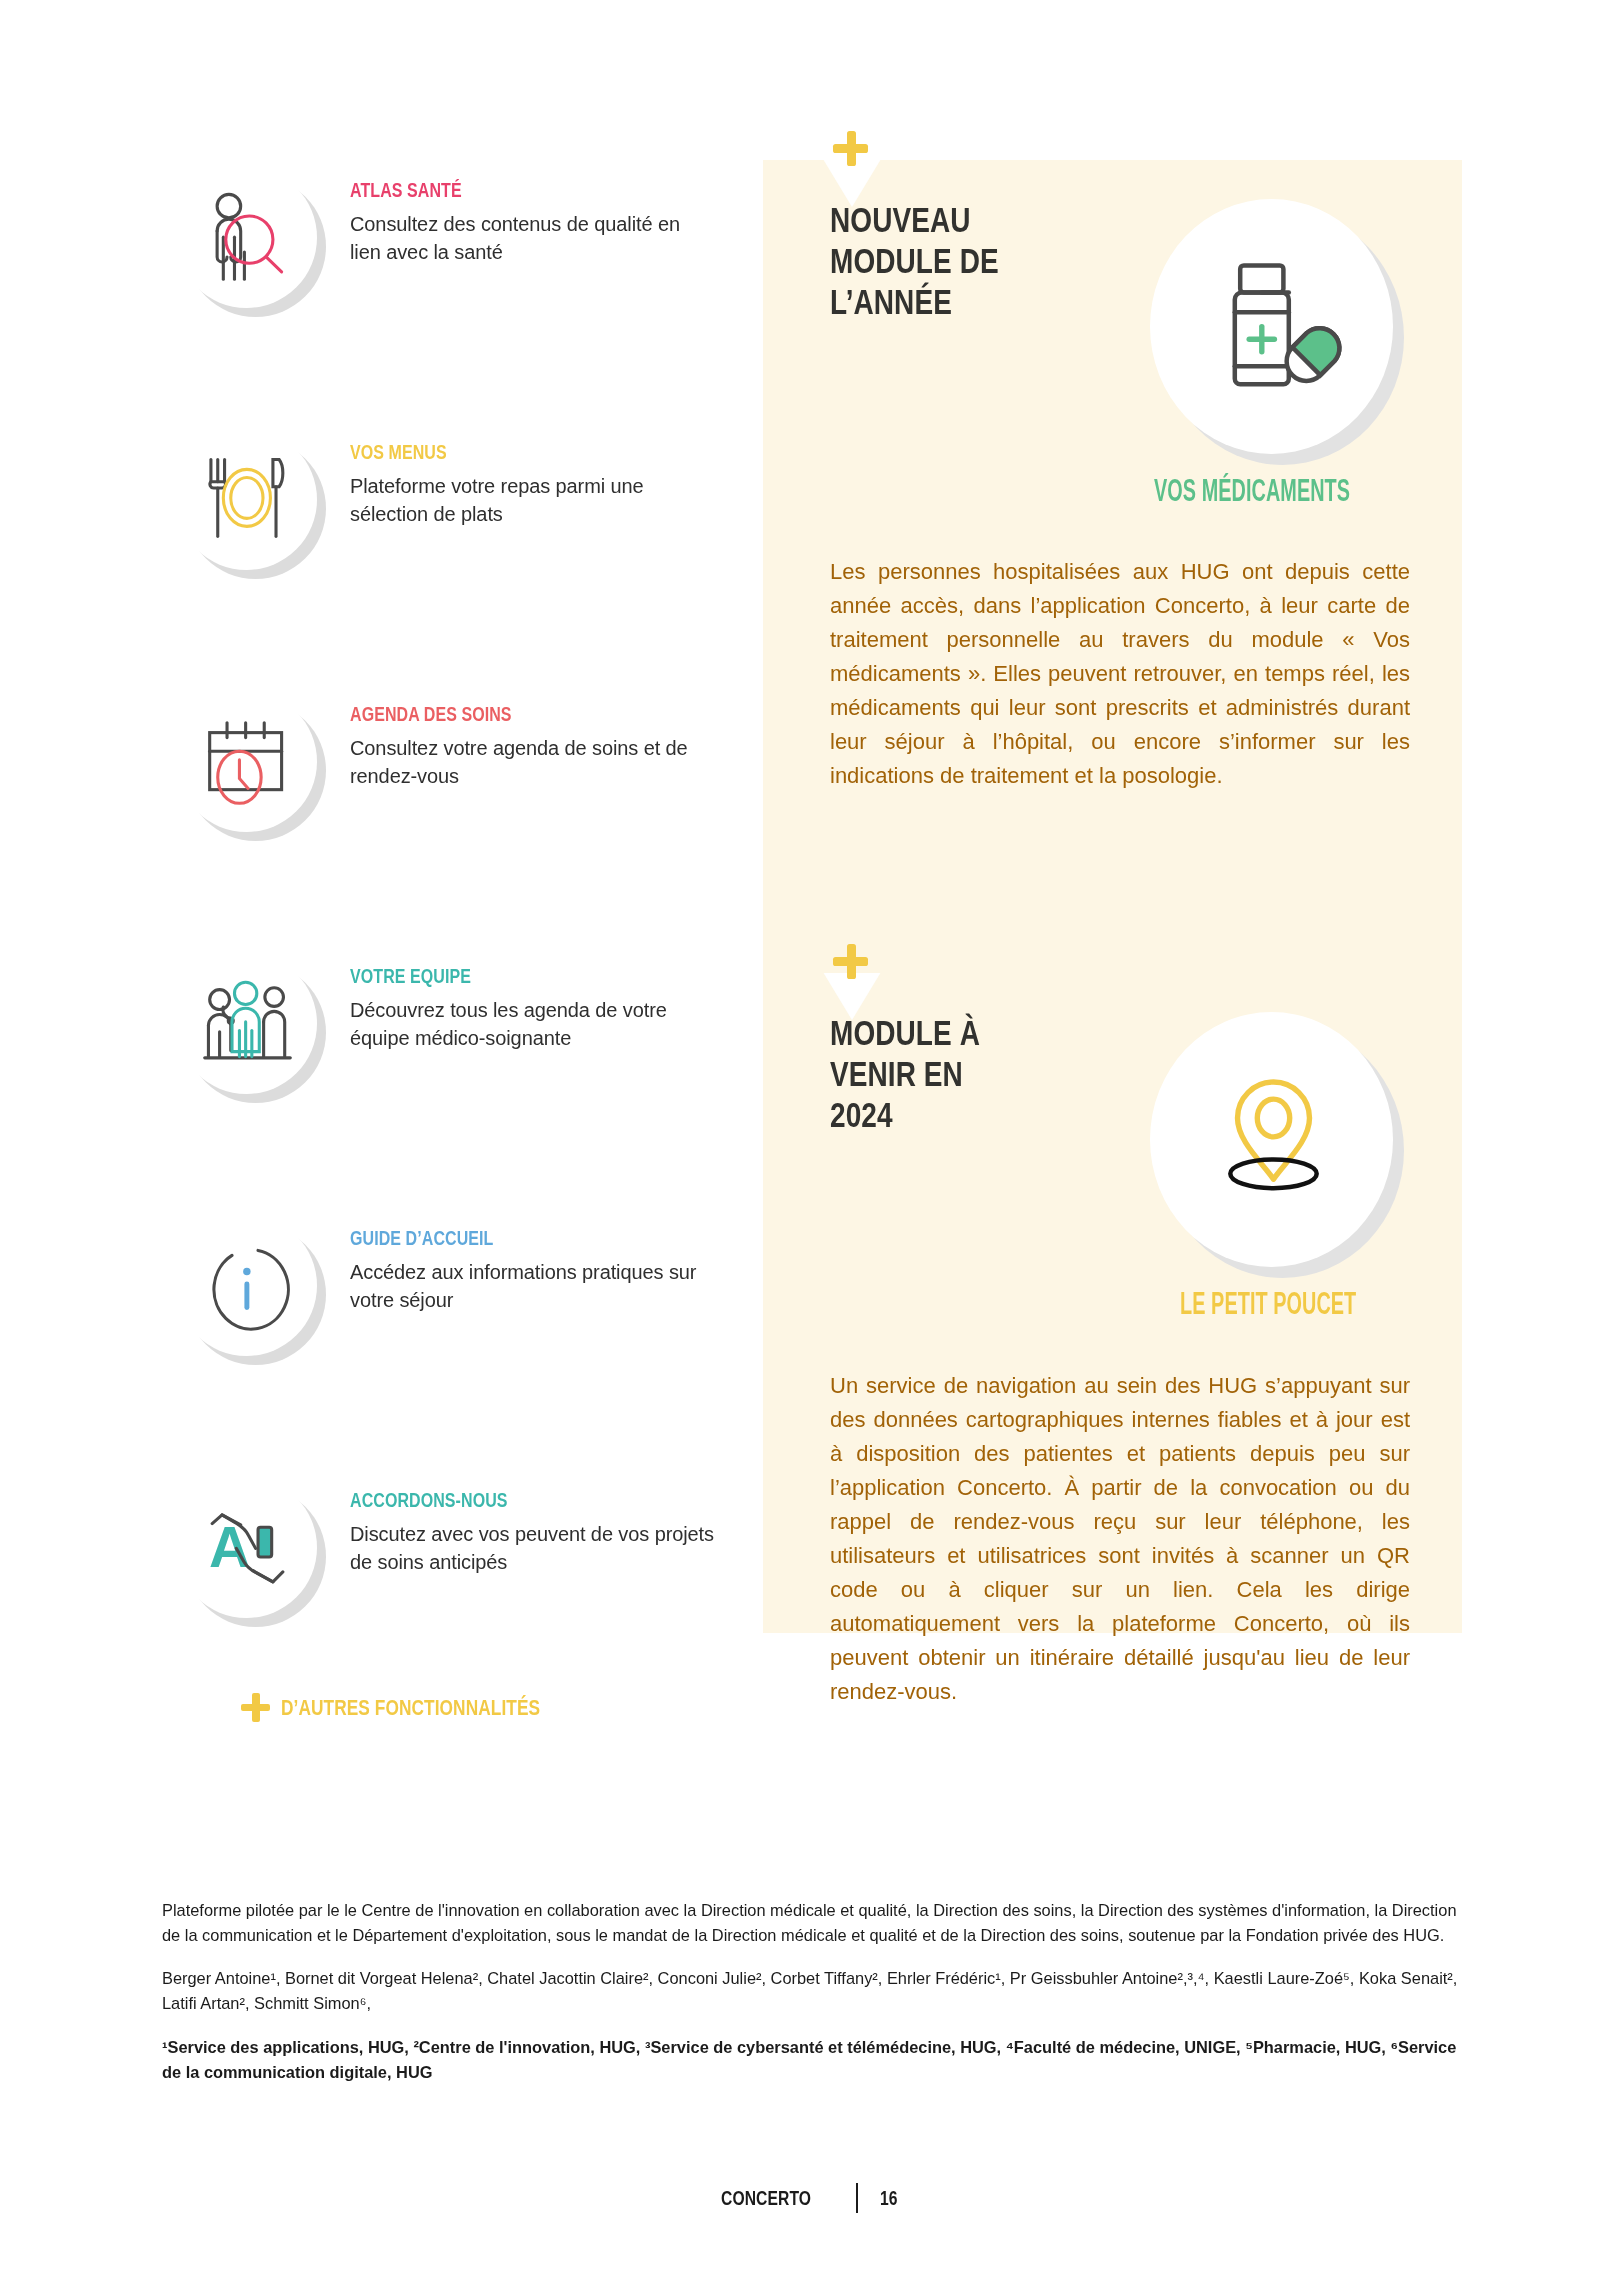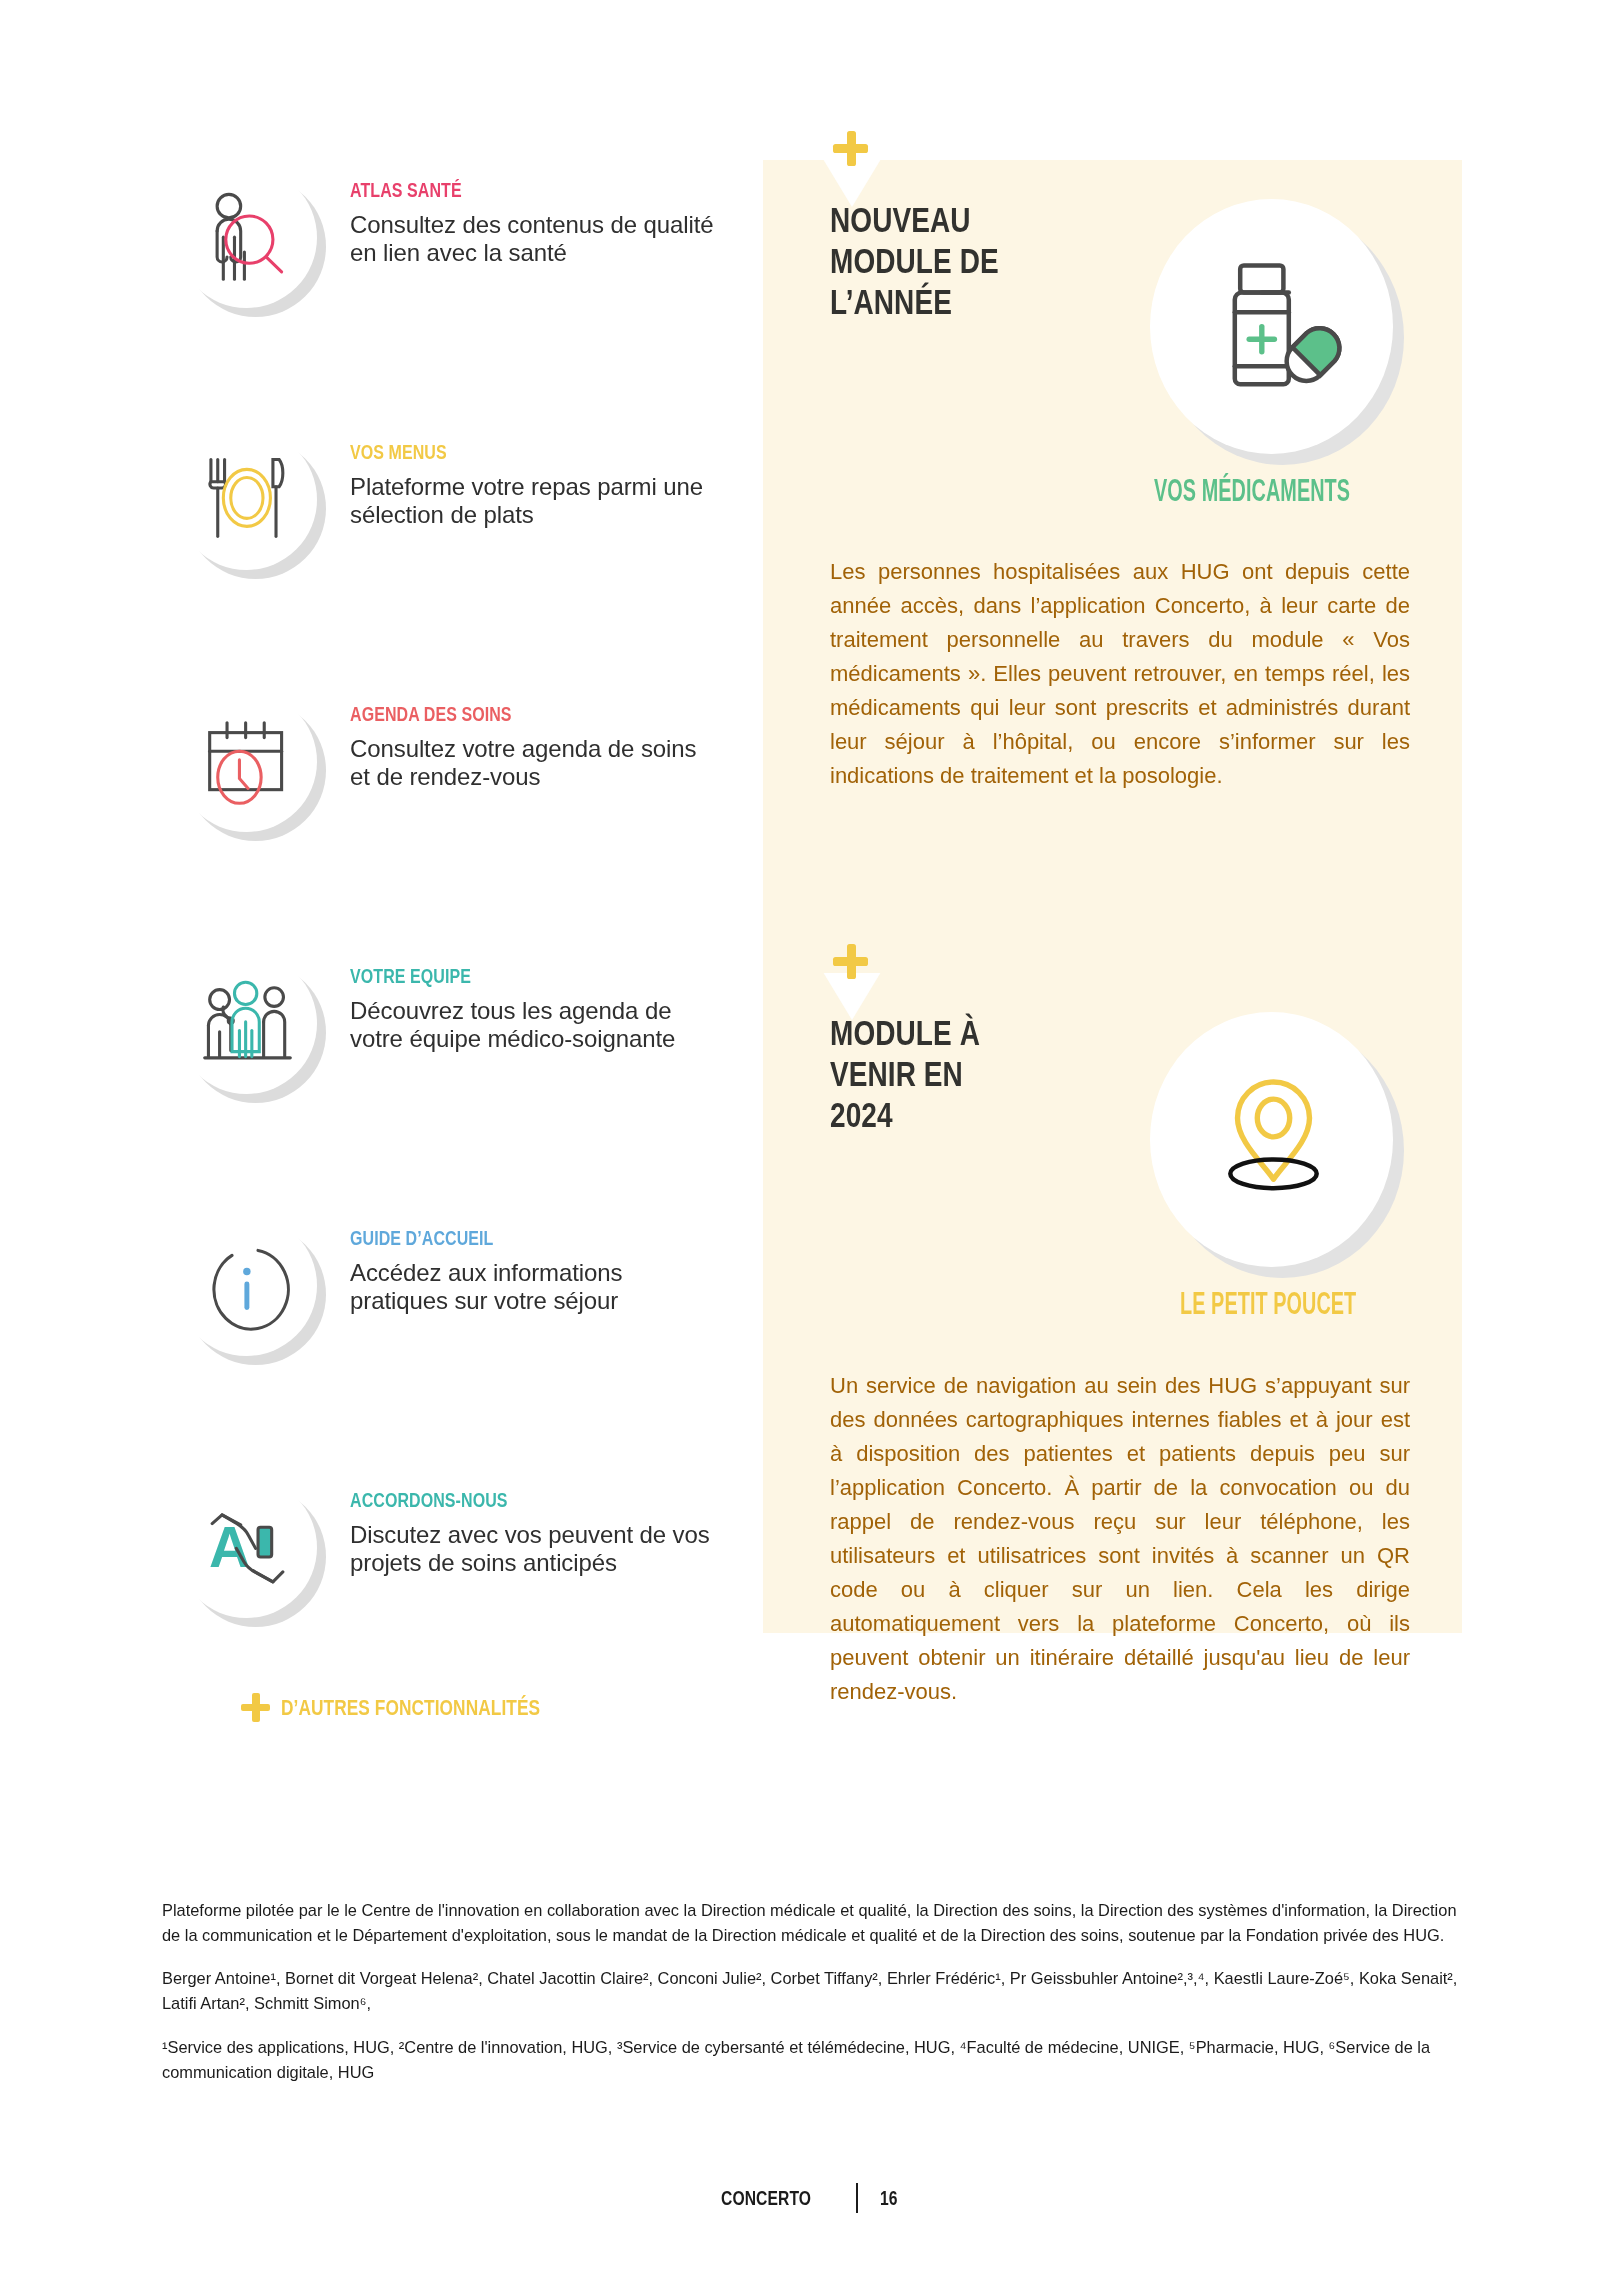--- a/index.html
+++ b/index.html
@@ -37,21 +37,21 @@
     position:absolute;left:0;top:0;width:141px;height:141px;
     border-radius:50%;background:#ffffff;
   }
   .badge svg{position:absolute;left:25px;top:23.6px;width:93px;height:96px;overflow:visible;}
 
   .ftext{position:absolute;left:186px;top:11.8px;width:366px;}
   .ftitle{
     font-size:20px;line-height:22px;margin:0 0 10.5px 0;
   }
   .fdesc{
-    font-size:24px;line-height:27.5px;color:#2f2f2f;margin:0;
+    font-size:20px;line-height:27.5px;color:#2f2f2f;margin:0;
     font-family:"Liberation Sans",sans-serif;font-weight:400;
     letter-spacing:-0.1px;
   }
 
   
   .r0{top:0;}     .r1{top:262px;}  .r2{top:524px;}
   .r3{top:786px;}.r4{top:1048px;} .r5{top:1310px;}
 
   
   .more{
@@ -122,21 +122,21 @@
   .c1 .cbody{top:373px;}
   .c2 .cbody{top:374px;}
 
   
   .footnotes{
     position:absolute;left:162px;top:1898px;width:1308px;
     font-family:"Liberation Sans Narrow","Liberation Sans",sans-serif;
     color:#1b1b1b;
   }
   .fn{font-size:16.4px;line-height:25px;margin:0 0 18.3px 0;letter-spacing:0px;}
-  .fn:last-child{margin-bottom:0;}
+  .fn:last-child{margin-bottom:0;font-weight:bold;}
 
   .pagefoot{
     position:absolute;left:0;right:0;top:2183px;
     display:flex;align-items:center;justify-content:center;gap:22px;
   }
   .pagefoot .brand{font-size:19.6px;color:#1b1b1b;}
   .pagefoot .rule{width:2px;height:30px;background:#1b1b1b;display:block;}
   .pagefoot .pnum{font-size:19.6px;color:#1b1b1b;}
 </style>
 </head>

